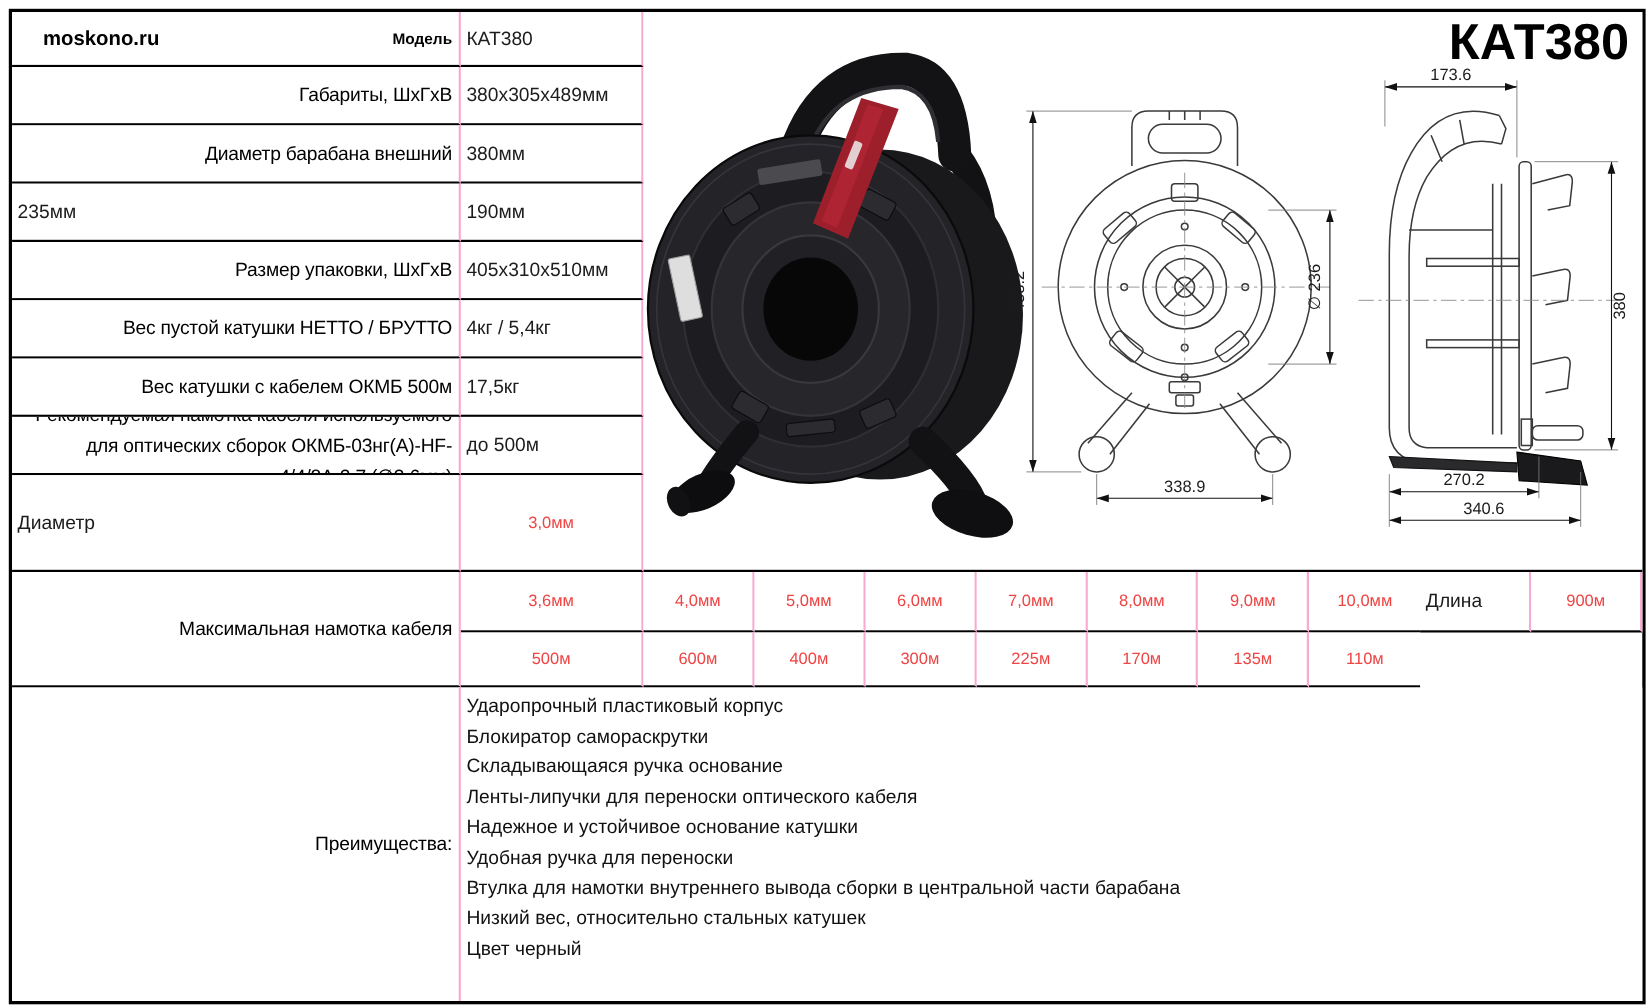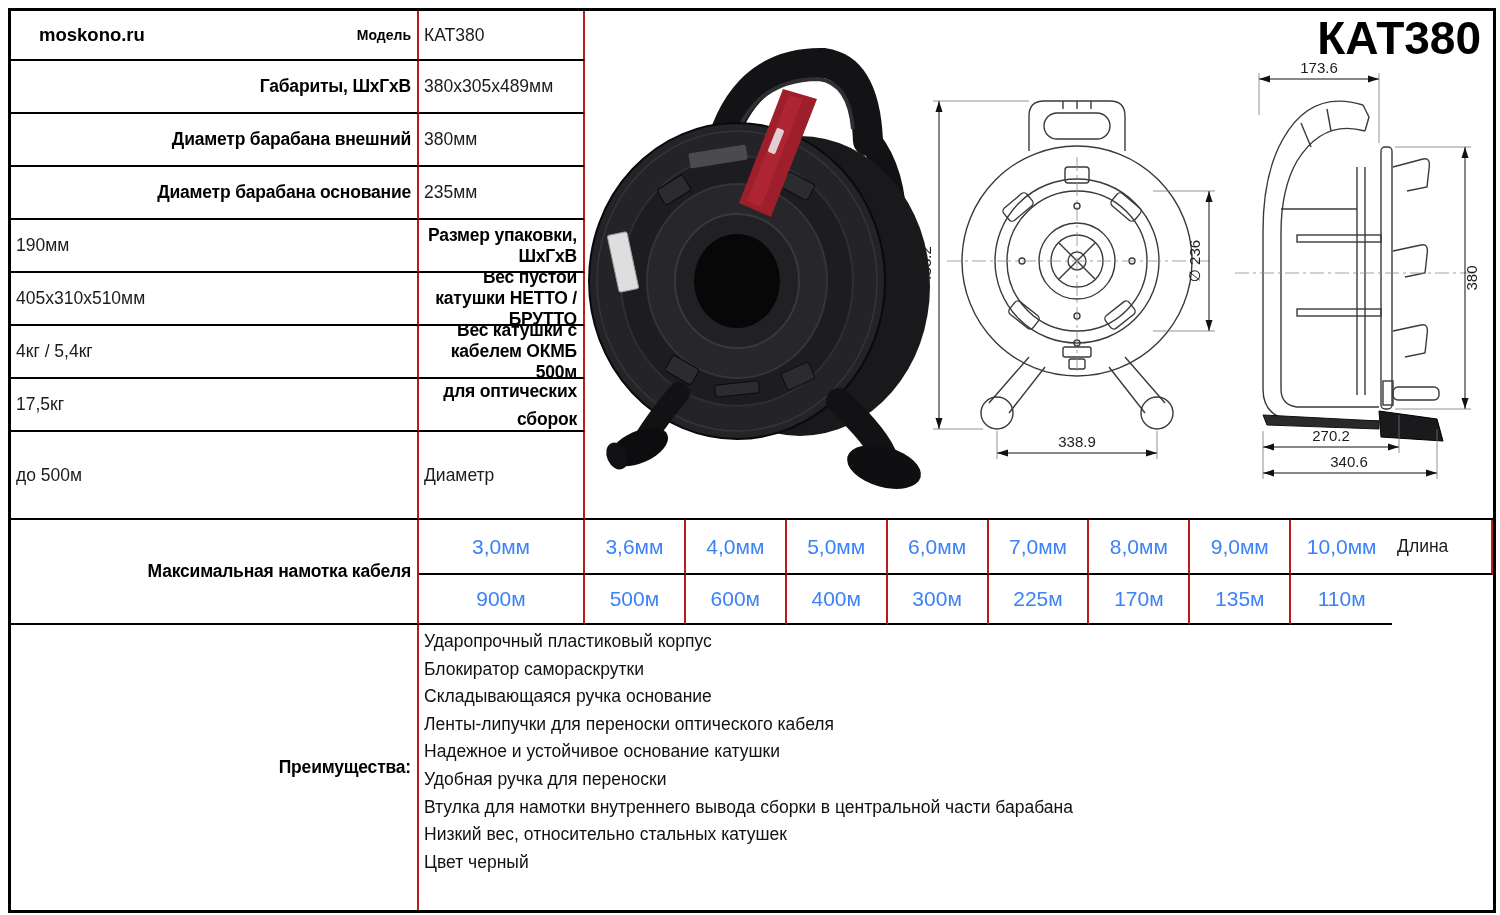--- a/index.html
+++ b/index.html
@@ -1,26 +1,26 @@
 <!DOCTYPE html>
 <html><head>
 <meta charset="utf-8">
 <style>
   html,body{margin:0;padding:0;background:#fff;}
   body{width:1500px;height:915px;position:relative;font-family:"Liberation Sans","DejaVu Sans",sans-serif;color:#000;}
   .sheet{position:absolute;left:8px;top:8px;width:1482px;height:899px;border:3px solid #000;background:#fff;
          display:grid;grid-template-columns:408px 166px repeat(9,1fr);
          grid-template-rows:50px 53px 53px 53px 53px 53px 53px 53px 88px 55px 50px 1fr;box-sizing:content-box;}
-  .c{border-right:2px solid #b91c1c;border-bottom:2px solid #000;display:flex;align-items:center;overflow:hidden;background:#fff;}
+  .c{border-right:2px solid #f9a8d4;border-bottom:2px solid #000;display:flex;align-items:center;overflow:hidden;background:#fff;}
   .noR{border-right:none;}
   .noB{border-bottom:none;}
-  .lbl{justify-content:flex-end;text-align:right;font-weight:700;font-size:17.5px;padding-right:6px;letter-spacing:-0.2px;}
+  .lbl{justify-content:flex-end;text-align:right;font-weight:400;font-size:17.5px;padding-right:6px;letter-spacing:-0.2px;}
   .lbl-multi{line-height:28px;}
   .val{font-size:17.5px;color:#1c1c1c;padding-left:5px;}
-  .num{justify-content:center;font-size:21px;color:#3b82f6;text-align:center;}
+  .num{justify-content:center;font-size:15px;color:#ef4444;text-align:center;}
   .brandcell{justify-content:space-between;padding:0 6px 0 28px;}
   .brand{font-weight:700;font-size:18.5px;}
   .mlabel{font-weight:700;font-size:14px;}
   .media{grid-column:3/-1;grid-row:1/10;position:relative;}
   .mwlabel{grid-column:1;grid-row:10/12;}
   .advlabel{grid-column:1;grid-row:12;padding-left:48px;}
   .advcontent{grid-column:2/-1;grid-row:12;display:block;padding:3px 0 0 5px;}
   .advline{font-size:17.5px;line-height:27.6px;color:#111;white-space:nowrap;}
   .title{position:absolute;top:0px;right:12px;font-size:46px;font-weight:800;letter-spacing:0px;color:#000;}
   .photo{position:absolute;left:2px;top:30px;}
@@ -194,21 +194,20 @@
       <text class="dimtxt" x="246" y="219" text-anchor="middle" transform="rotate(-90 246 219)">380</text>
       <text class="dimtxt" x="100" y="382" text-anchor="middle">270.2</text>
       <text class="dimtxt" x="118" y="408" text-anchor="middle">340.6</text>
     </svg>
   </div>
 
   <div class="c lbl">Габариты, ШхГхВ</div>
   <div class="c val">380х305х489мм</div>
   <div class="c lbl">Диаметр барабана внешний</div>
   <div class="c val">380мм</div>
-  <div class="c lbl">Диаметр барабана основание</div>
   <div class="c val">235мм</div>
   <div class="c val">190мм</div>
   <div class="c lbl">Размер упаковки, ШхГхВ</div>
   <div class="c val">405х310х510мм</div>
   <div class="c lbl">Вес пустой катушки НЕТТО / БРУТТО</div>
   <div class="c val">4кг / 5,4кг</div>
   <div class="c lbl">Вес катушки с кабелем ОКМБ 500м</div>
   <div class="c val">17,5кг</div>
   <div class="c lbl lbl-multi">Рекомендуемая намотка кабеля используемого для оптических сборок ОКМБ-03нг(А)-HF-4/4/8А-2.7 (∅3,6мм)</div>
   <div class="c val">до 500м</div>

